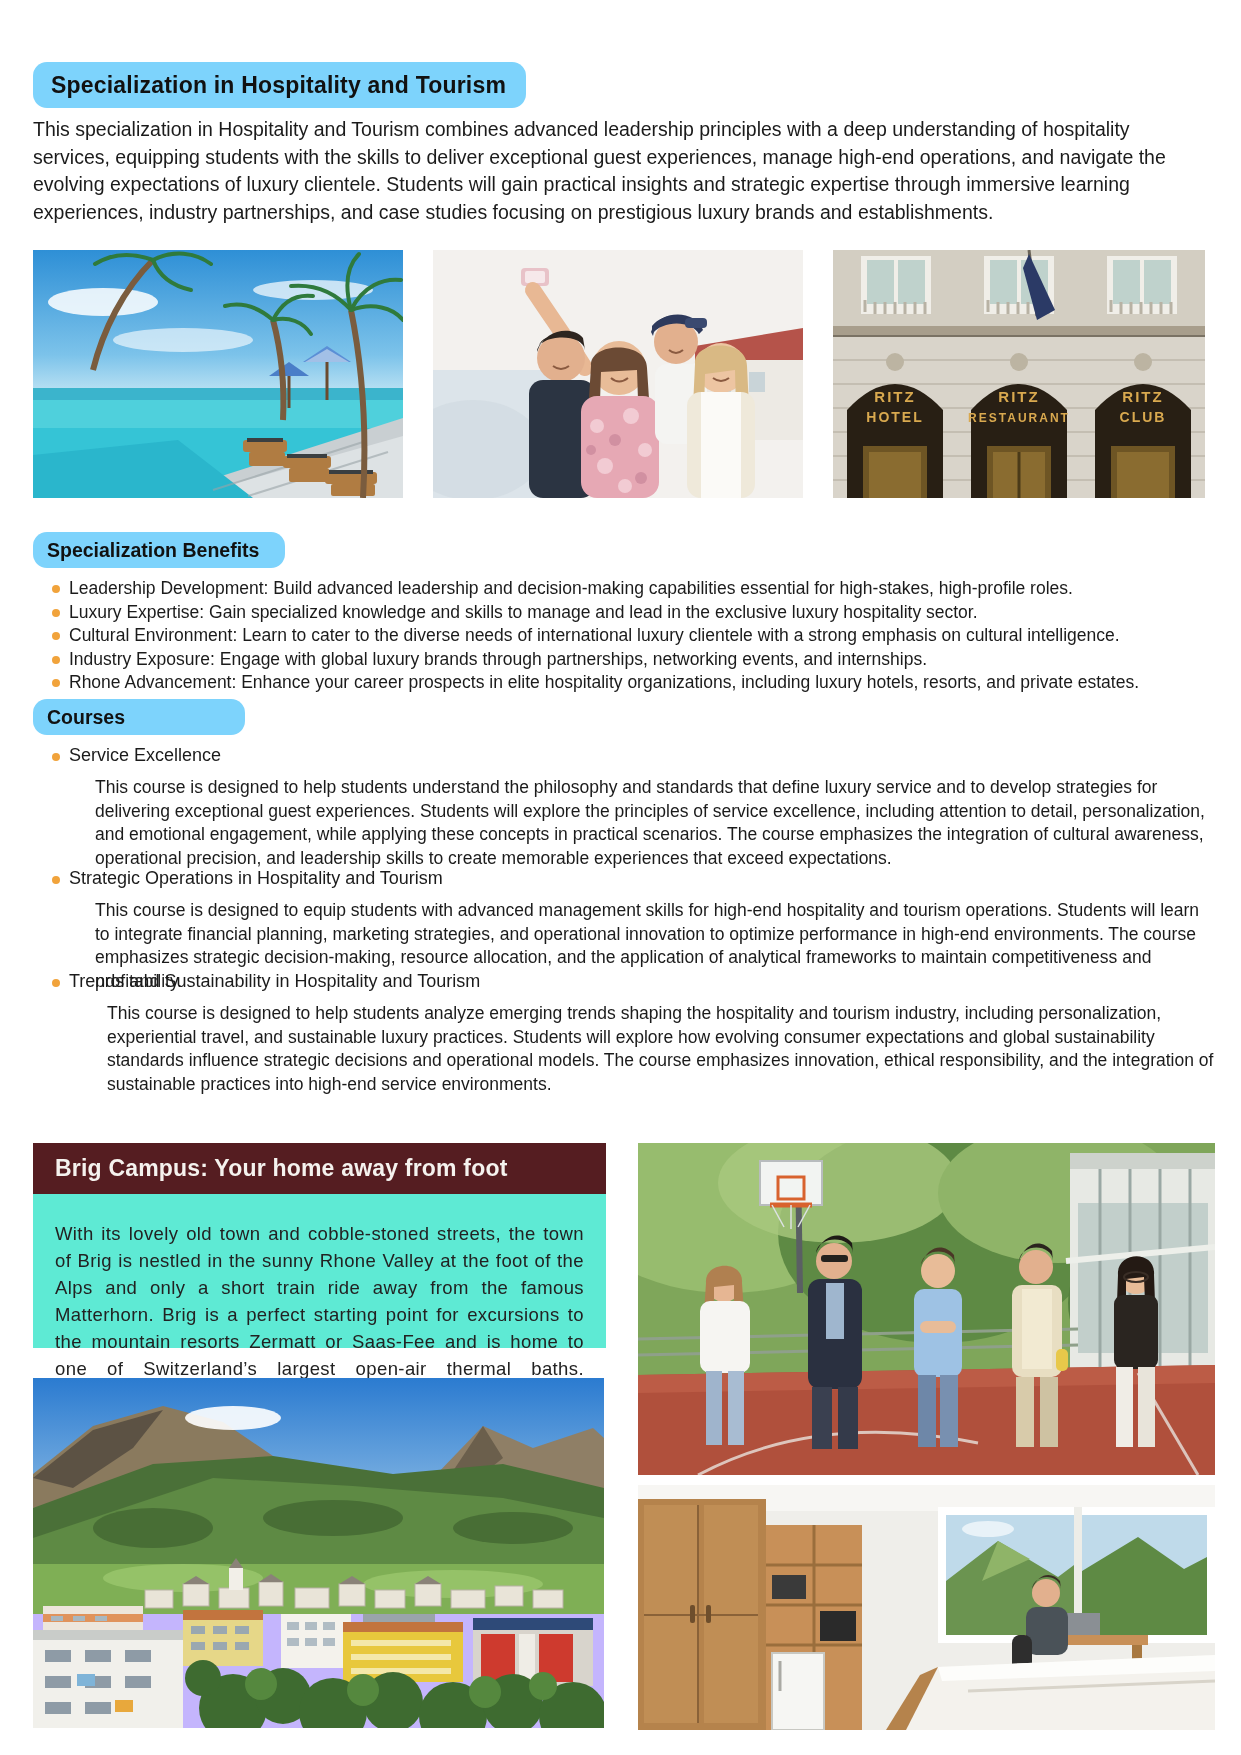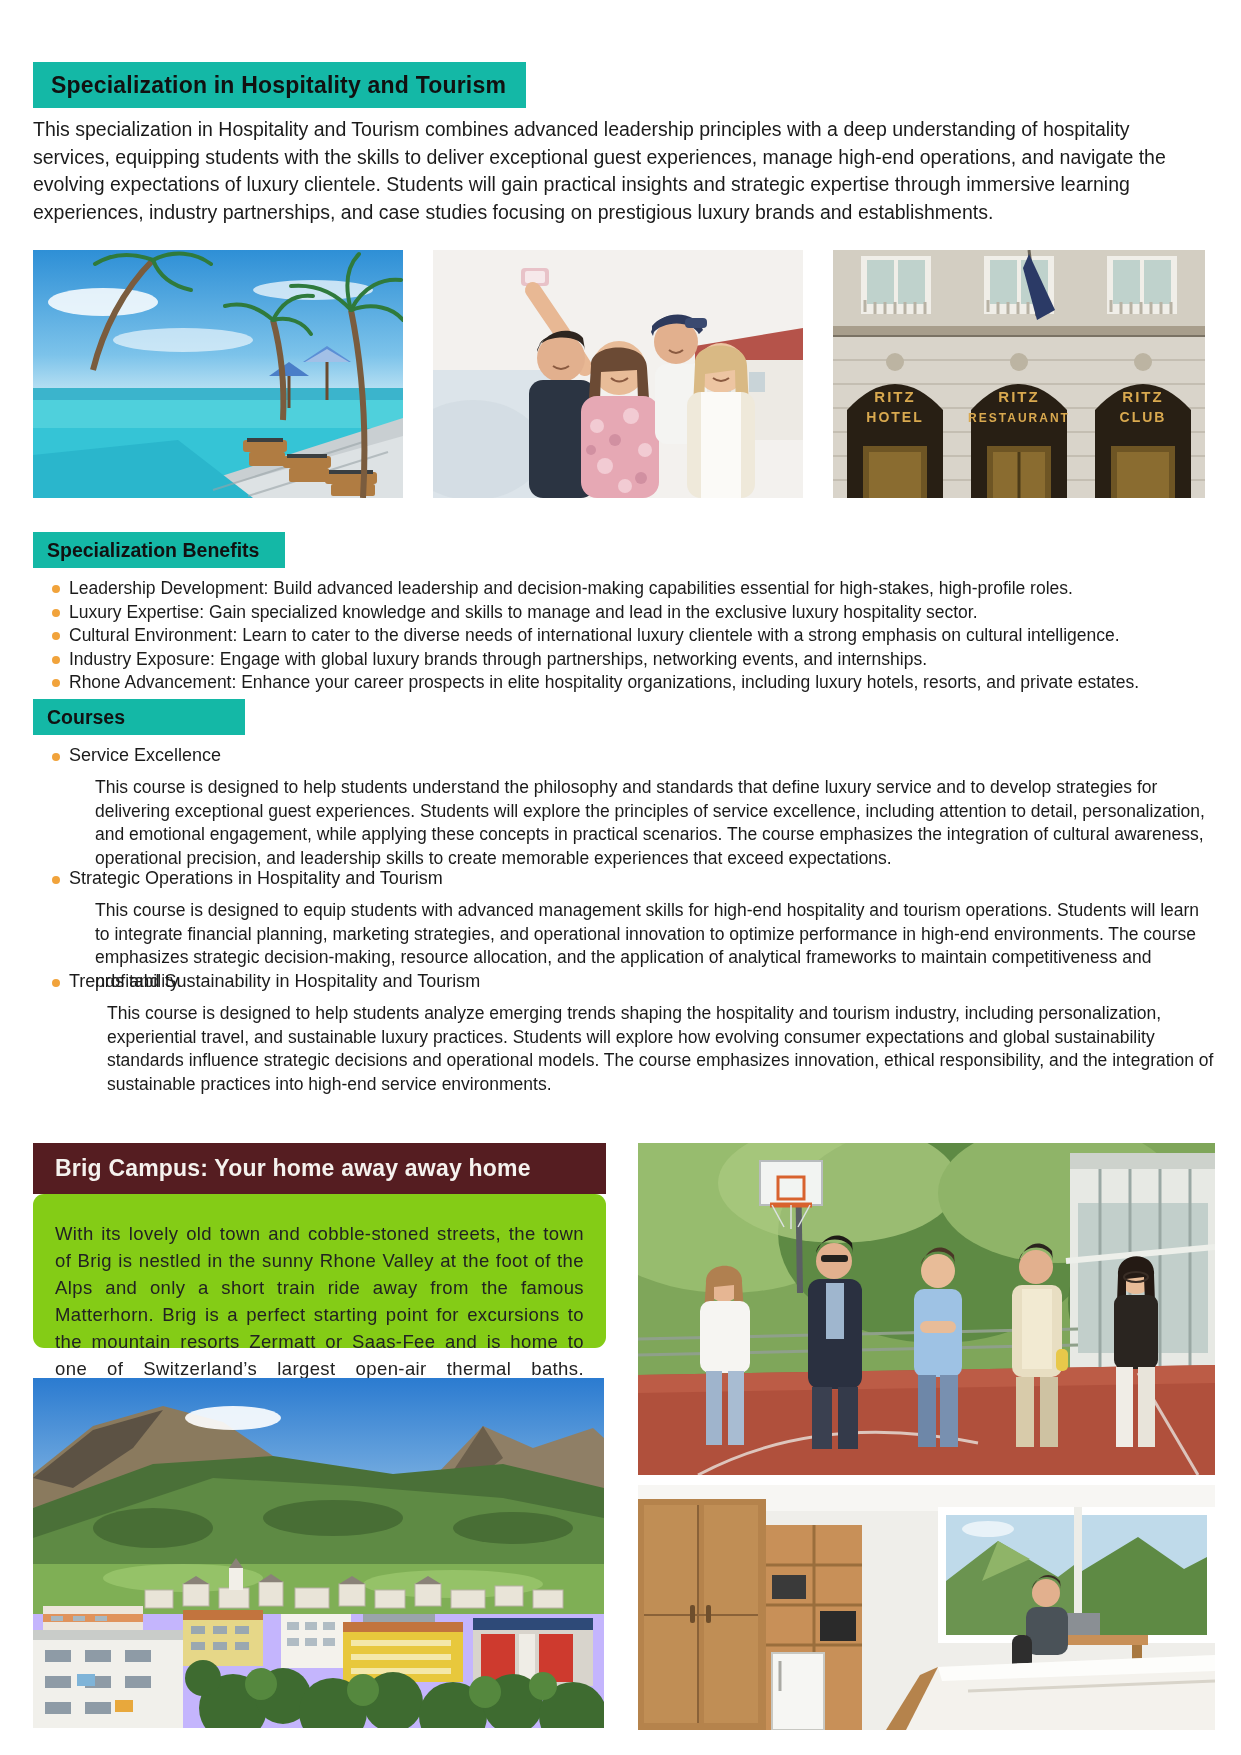--- a/index.html
+++ b/index.html
@@ -1,20 +1,20 @@
 <!DOCTYPE html>
 <html><head>
 <meta charset="utf-8">
 <style>
   html,body{margin:0;padding:0;background:#ffffff;}
   #page{position:relative;width:1241px;height:1755px;background:#ffffff;
         font-family:"Liberation Sans",sans-serif;color:#1b1b1b;overflow:hidden;}
 
-  .badge{position:absolute;display:inline-block;background:#14b8a6;color:#111;
-         font-weight:bold;white-space:nowrap;}
+  .badge{position:absolute;display:inline-block;background:#7dd3fc;color:#111;
+         font-weight:bold;white-space:nowrap;border-radius:14px;}
   #title-badge{left:33px;top:62px;font-size:23px;padding:10px 20px 9px 18px;letter-spacing:.2px;}
   #benefits-badge{left:33px;top:532px;font-size:19.5px;padding:7px 26px 6px 14px;text-align:center;}
   #courses-badge{left:33px;top:699px;font-size:19.5px;padding:7px 120px 6px 14px;}
 
   #intro{position:absolute;left:33px;top:116px;width:1172px;
          font-size:19.5px;line-height:27.5px;}
 
   .photo{position:absolute;overflow:hidden;background:#c4b5fd;}
   #photo-resort{left:33px;top:250px;width:370px;height:248px;}
   #photo-selfie{left:433px;top:250px;width:370px;height:248px;}
@@ -31,21 +31,21 @@
 
   .course-title{position:absolute;left:50px;padding-left:19px;font-size:18px;font-weight:normal;}
   .course-desc{position:absolute;left:95px;width:1112px;font-size:17.5px;line-height:23.5px;}
   #course1-title{top:745px;} #course1-desc{top:776px;}
   #course2-title{top:868px;} #course2-desc{top:899px;}
   #course3-title{top:971px;} #course3-desc{top:1002px;margin-left:12px;}
 
   #brig-bar{position:absolute;left:33px;top:1143px;width:573px;height:51px;background:#551D21;}
   #brig-bar .t{color:#f5f2ee;font-size:23px;font-weight:bold;line-height:51px;padding-left:22px;
                letter-spacing:.2px;}
-  #brig-box{position:absolute;left:33px;top:1194px;width:573px;height:154px;background:#84cc16;border-radius:11px;}
+  #brig-box{position:absolute;left:33px;top:1194px;width:573px;height:154px;background:#5eead4;}
   #brig-box .b{padding:26px 22px 0 22px;font-size:18.5px;line-height:27px;letter-spacing:.4px;
                color:#222;text-align:justify;}
   #brig-box .b::after{content:"";display:inline-block;width:100%;}
 </style>
 </head>
 <body>
 
 <div id="page">
 
   <div id="title-badge" class="badge">Specialization in  Hospitality and Tourism</div>
@@ -283,21 +283,21 @@
   <div id="courses-badge" class="badge">Courses</div>
 
   <div id="course1-title" class="course-title">Service Excellence</div>
   <div id="course1-desc" class="course-desc">This course is designed to help students understand the philosophy and standards that define luxury service and to develop strategies for delivering exceptional guest experiences. Students will explore the principles of service excellence, including attention to detail, personalization, and emotional engagement, while applying these concepts in practical scenarios. The course emphasizes the integration of cultural awareness, operational precision, and leadership skills to create memorable experiences that exceed expectations.</div>
   <div id="course2-title" class="course-title">Strategic Operations in Hospitality and Tourism</div>
   <div id="course2-desc" class="course-desc">This course is designed to equip students with advanced management skills for high-end hospitality and tourism operations. Students will learn to integrate financial planning, marketing strategies, and operational innovation to optimize performance in high-end environments. The course emphasizes strategic decision-making, resource allocation, and the application of analytical frameworks to maintain competitiveness and profitability.</div>
   <div id="course3-title" class="course-title">Trends and Sustainability in Hospitality and Tourism</div>
   <div id="course3-desc" class="course-desc">This course is designed to help students analyze emerging trends shaping the hospitality and tourism industry, including personalization, experiential travel, and sustainable luxury practices. Students will explore how evolving consumer expectations and global sustainability standards influence strategic decisions and operational models. The course emphasizes innovation, ethical responsibility, and the integration of sustainable practices into high-end service environments.</div>
 
   <div id="brig-bar">
-    <div class="t">Brig Campus: Your home away away home</div>
+    <div class="t">Brig Campus: Your home away from foot</div>
   </div>
   <div id="brig-box">
     <div class="b">With its lovely old town and cobble-stoned streets, the town of Brig is nestled in the sunny Rhone Valley at the foot of the Alps and only a short train ride away from the famous Matterhorn. Brig is a perfect starting point for excursions to the mountain resorts Zermatt or Saas-Fee and is home to one of Switzerland’s largest open-air thermal baths.</div>
   </div>
 
   <div id="photo-campus" class="photo">
     <svg width="100%" height="100%" viewBox="0 0 577 332" preserveAspectRatio="none">
       <rect width="577" height="332" fill="#7FA65A"></rect>
       <ellipse cx="90" cy="60" rx="150" ry="90" fill="#97BC6E"></ellipse>
       <ellipse cx="300" cy="90" rx="160" ry="110" fill="#5E8A44"></ellipse>

